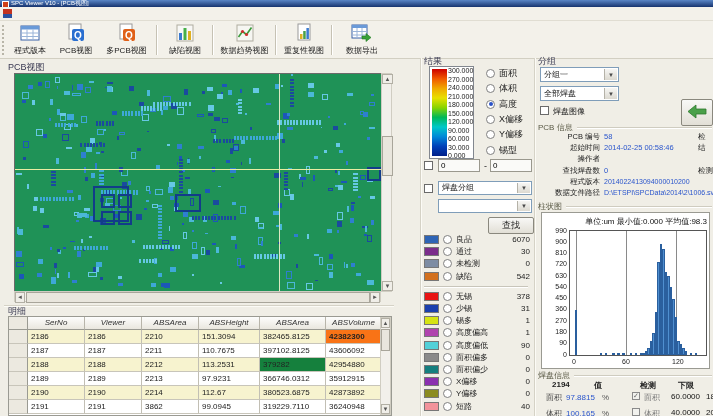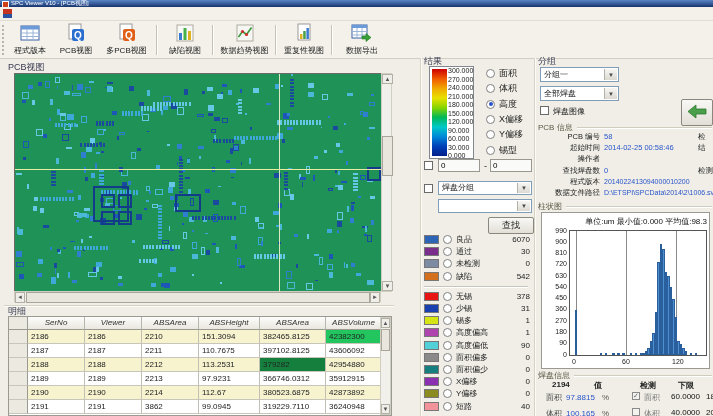--- a/index.html
+++ b/index.html
@@ -743,21 +743,21 @@
       <div class="dt-hcell" style="width: 66px;">ABSArea</div>
       <div class="dt-hcell" style="width: 56px;">ABSVolume</div>
     </div>
     <div class="dt-row">
       <div class="dt-cell dt-rowhdr" style="width: 19px;"></div>
       <div class="dt-cell" style="width: 57px; background: rgb(247, 243, 207);">2186</div>
       <div class="dt-cell" style="width: 57px; background: rgb(247, 243, 207);">2186</div>
       <div class="dt-cell" style="width: 57px; background: rgb(247, 243, 207);">2210</div>
       <div class="dt-cell" style="width: 61px; background: rgb(247, 243, 207);">151.3094</div>
       <div class="dt-cell" style="width: 66px; background: rgb(247, 243, 207);">382465.8125</div>
-      <div class="dt-cell" style="width: 56px; background: #22c55e;">42382300</div>
+      <div class="dt-cell" style="width: 56px; background: #f97316; font-weight: bold;">42382300</div>
     </div>
     <div class="dt-row">
       <div class="dt-cell dt-rowhdr" style="width: 19px;"></div>
       <div class="dt-cell" style="width: 57px; background: rgb(255, 255, 255);">2187</div>
       <div class="dt-cell" style="width: 57px; background: rgb(255, 255, 255);">2187</div>
       <div class="dt-cell" style="width: 57px; background: rgb(255, 255, 255);">2211</div>
       <div class="dt-cell" style="width: 61px; background: rgb(255, 255, 255);">110.7675</div>
       <div class="dt-cell" style="width: 66px; background: rgb(255, 255, 255);">397102.8125</div>
       <div class="dt-cell" style="width: 56px; background: rgb(255, 255, 255);">43606092</div>
     </div>

